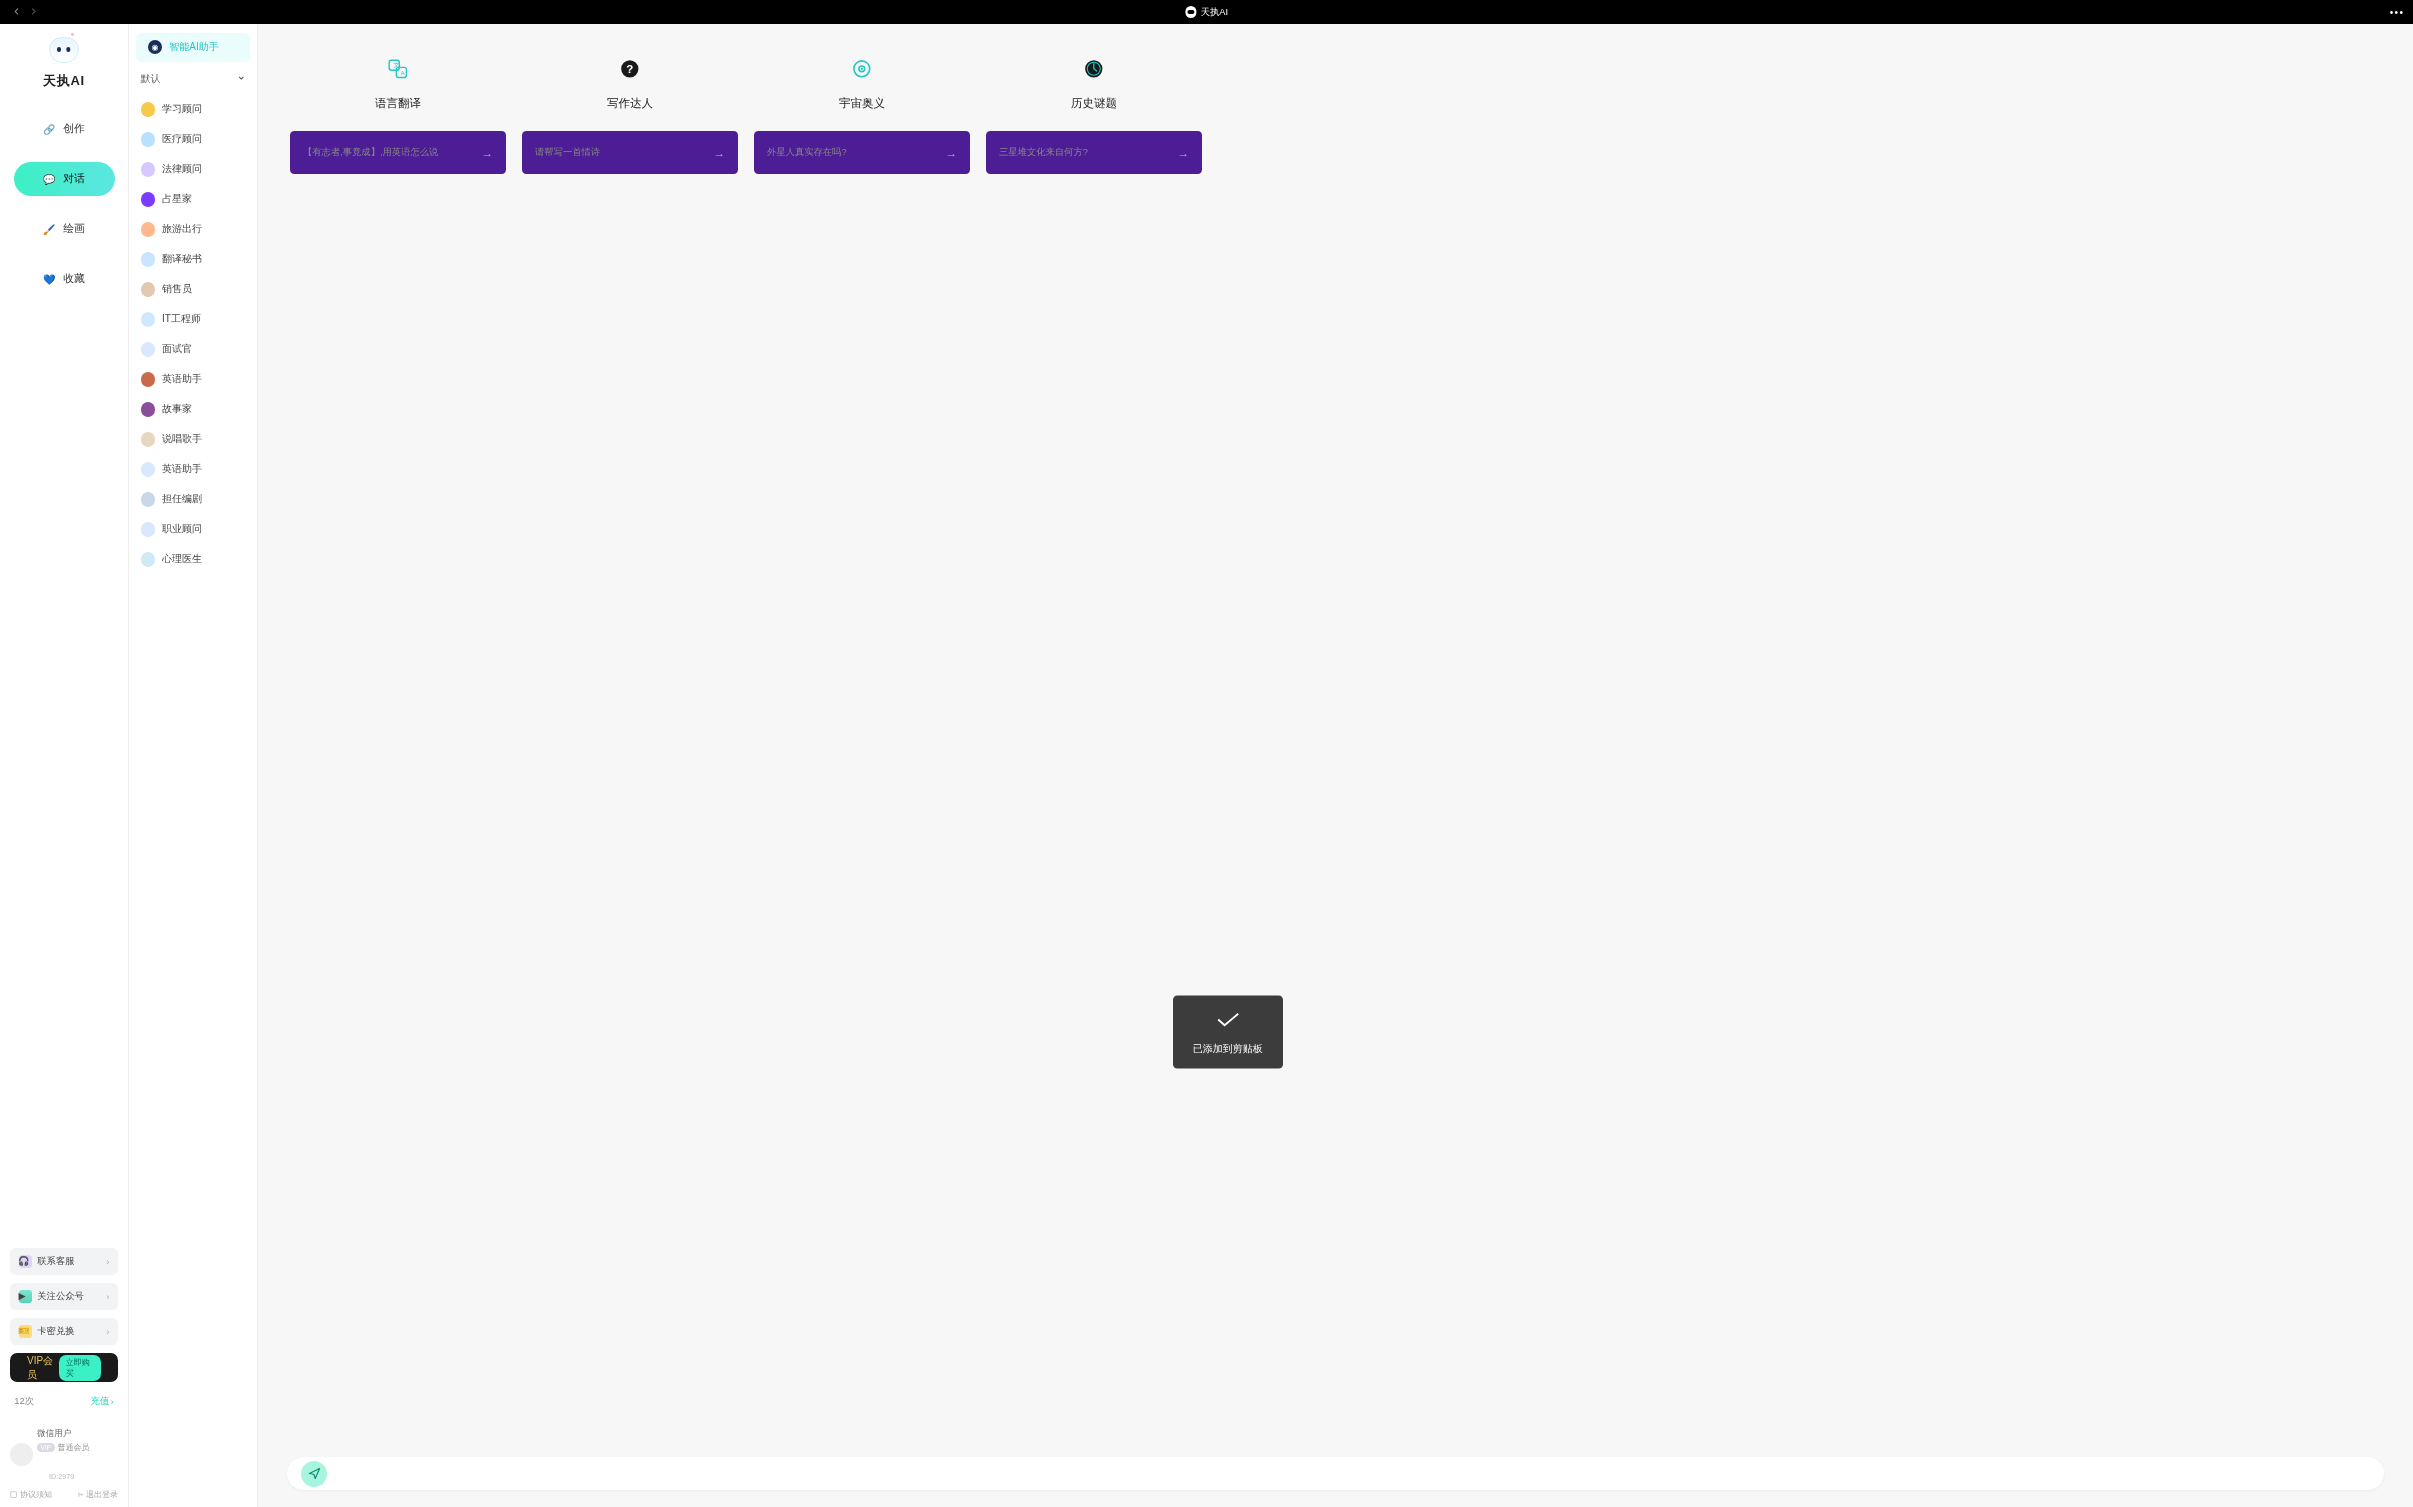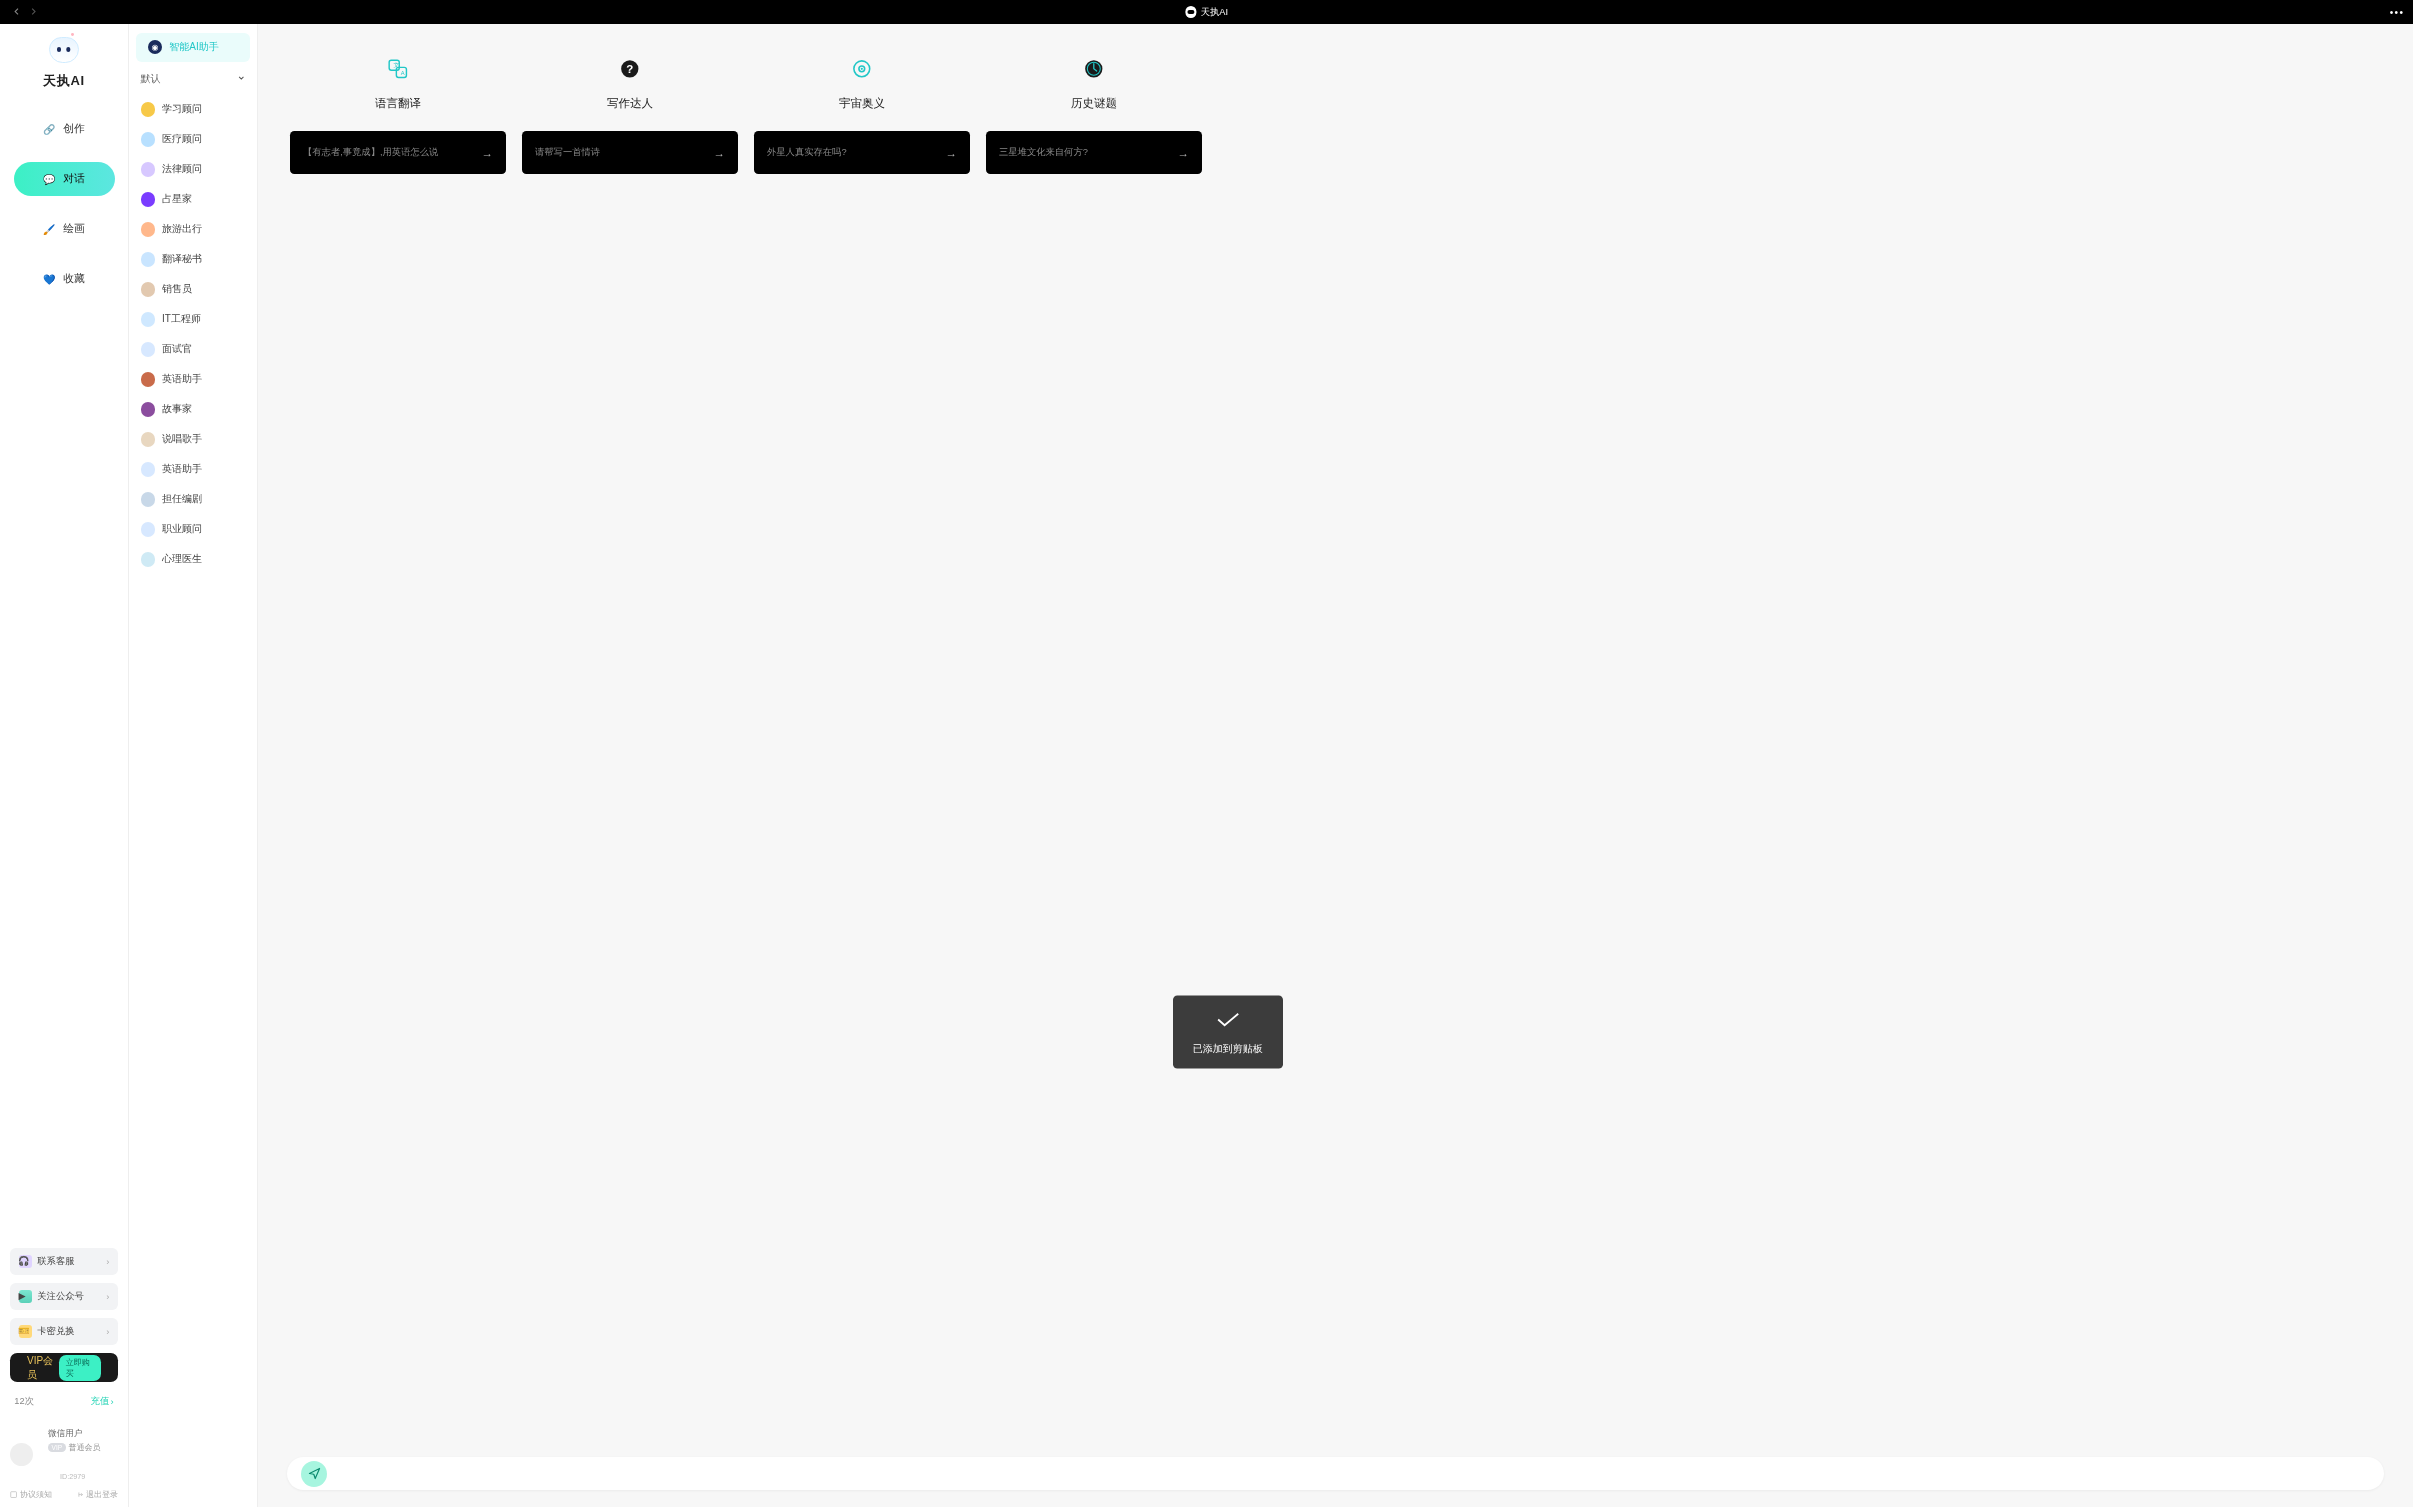--- a/index.html
+++ b/index.html
@@ -35,21 +35,21 @@
 .pill-btn .chev { margin-left: auto; color: #aaa; }
 
 .vip-bar { height: 29px; border-radius: 7.2px; background: #1a1a1a; display: flex; align-items: center; padding: 0 17px; }
 .vip-label { color: #e6c15a; font-size: 10px; font-weight: 500; }
 .vip-buy { margin-left: auto; background: #3cf0c5; color: #0a6b56; font-size: 8px; padding: 2.2px 6.5px; border-radius: 7.2px; cursor: pointer; }
 
 .credit-row { height: 23px; display: flex; align-items: center; justify-content: space-between; padding: 0 4.3px; font-size: 9.3px; }
 .credit-count { color: #888; }
 .recharge { color: #23d3b5; cursor: pointer; display: flex; align-items: center; gap: 1.4px; }
 
-.user-block { display: flex; align-items: center; gap: 15px; margin-top: 7.2px; }
+.user-block { display: flex; align-items: center; gap: 4px; margin-top: 7.2px; }
 .avatar { width: 23px; height: 23px; border-radius: 50%; background: #eee; }
 .user-meta { display: flex; flex-direction: column; }
 .user-name { font-size: 8.6px; color: #666; }
 .user-level { display: flex; align-items: center; gap: 2.9px; font-size: 8px; color: #999; margin-top: 1.4px; }
 .vip-badge { background: #d9dbe0; color: #fff; font-size: 6.5px; padding: 0.7px 3.6px; border-radius: 4.3px; }
 .user-id { font-size: 7.2px; color: #bbb; margin-top: 19px; padding-left: 12px; }
 
 .footer-links { display: flex; justify-content: space-between; margin-top: 0; font-size: 8px; color: #aaa; }
 .footer-links span { cursor: pointer; display: flex; align-items: center; gap: 2.9px; }
 
@@ -60,21 +60,21 @@
 .assist-item.group { color: #666; justify-content: space-between; }
 .assist-item.group .chev { color: #666; }
 .assist-ico { width: 14.4px; height: 14.4px; border-radius: 50%; flex: 0 0 14.4px; display: inline-flex; align-items: center; justify-content: center; font-size: 8px; }
 
 
 .main { flex: 1; background: #f7f7f7; position: relative; display: flex; flex-direction: column; padding: 32px 32px 14.4px; }
 .card-grid { display: flex; flex-wrap: wrap; gap: 16px 16px; }
 .card { width: 216px; display: flex; flex-direction: column; align-items: center; }
 .card-icon { width: 26px; height: 26px; display: flex; align-items: center; justify-content: center; margin-bottom: 14.4px; }
 .card-title { font-size: 11.5px; color: #222; margin-bottom: 20px; }
-.card-prompt { width: 100%; height: 43px; background: #000000; border-radius: 4.3px; display: flex; align-items: center; padding: 0 13px; color: #888; font-size: 9.3px; cursor: pointer; justify-content: space-between; }
+.card-prompt { width: 100%; height: 43px; background: #4c1d95; border-radius: 4.3px; display: flex; align-items: center; padding: 0 13px; color: #888; font-size: 9.3px; cursor: pointer; justify-content: space-between; }
 .card-prompt .parrow { margin-left: auto; color: #bbb; font-size: 11.5px; }
 
 .toast { position: absolute; left: 45%; top: 68%; transform: translate(-50%, -50%); background: rgba(50,50,50,0.95); color: #fff; padding: 16px 20px 13px; border-radius: 4.3px; display: flex; flex-direction: column; align-items: center; gap: 14px; font-size: 10px; }
 .toast .check { width: 24.4px; height: 16px; }
 
 .input-bar { position: absolute; left: 29px; right: 29px; bottom: 17px; height: 33px; background: #fff; border-radius: 16.5px; display: flex; align-items: center; padding: 0 4.3px 0 14.4px; box-shadow: 0 0.7px 2.9px rgba(0,0,0,0.06); }
 .input-bar input { flex: 1; border: none; outline: none; font-size: 10px; color: #333; background: transparent; }
 .input-bar input::placeholder { color: #bbb; }
 .send-btn { width: 26px; height: 26px; border-radius: 50%; background: #a7f5df; display: flex; align-items: center; justify-content: center; cursor: pointer; }
 

